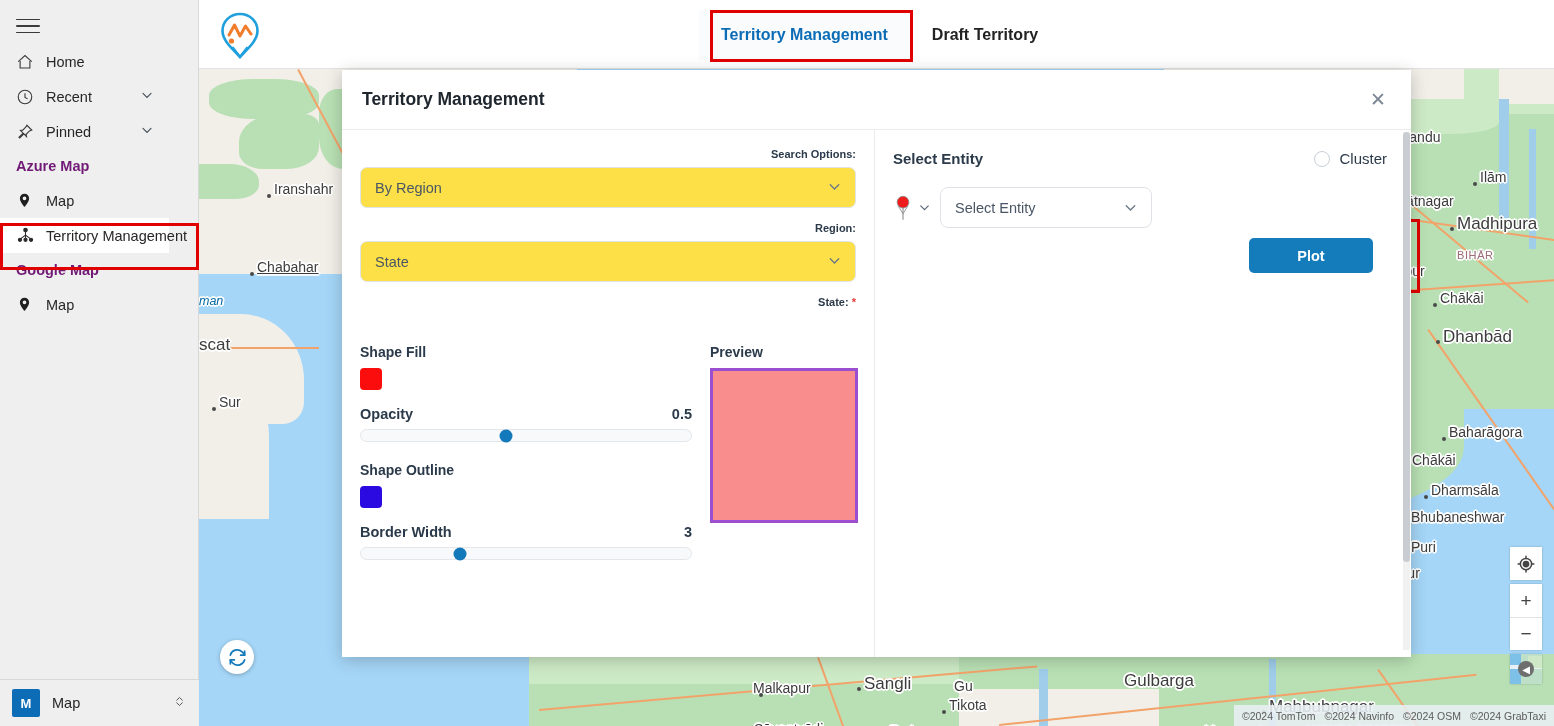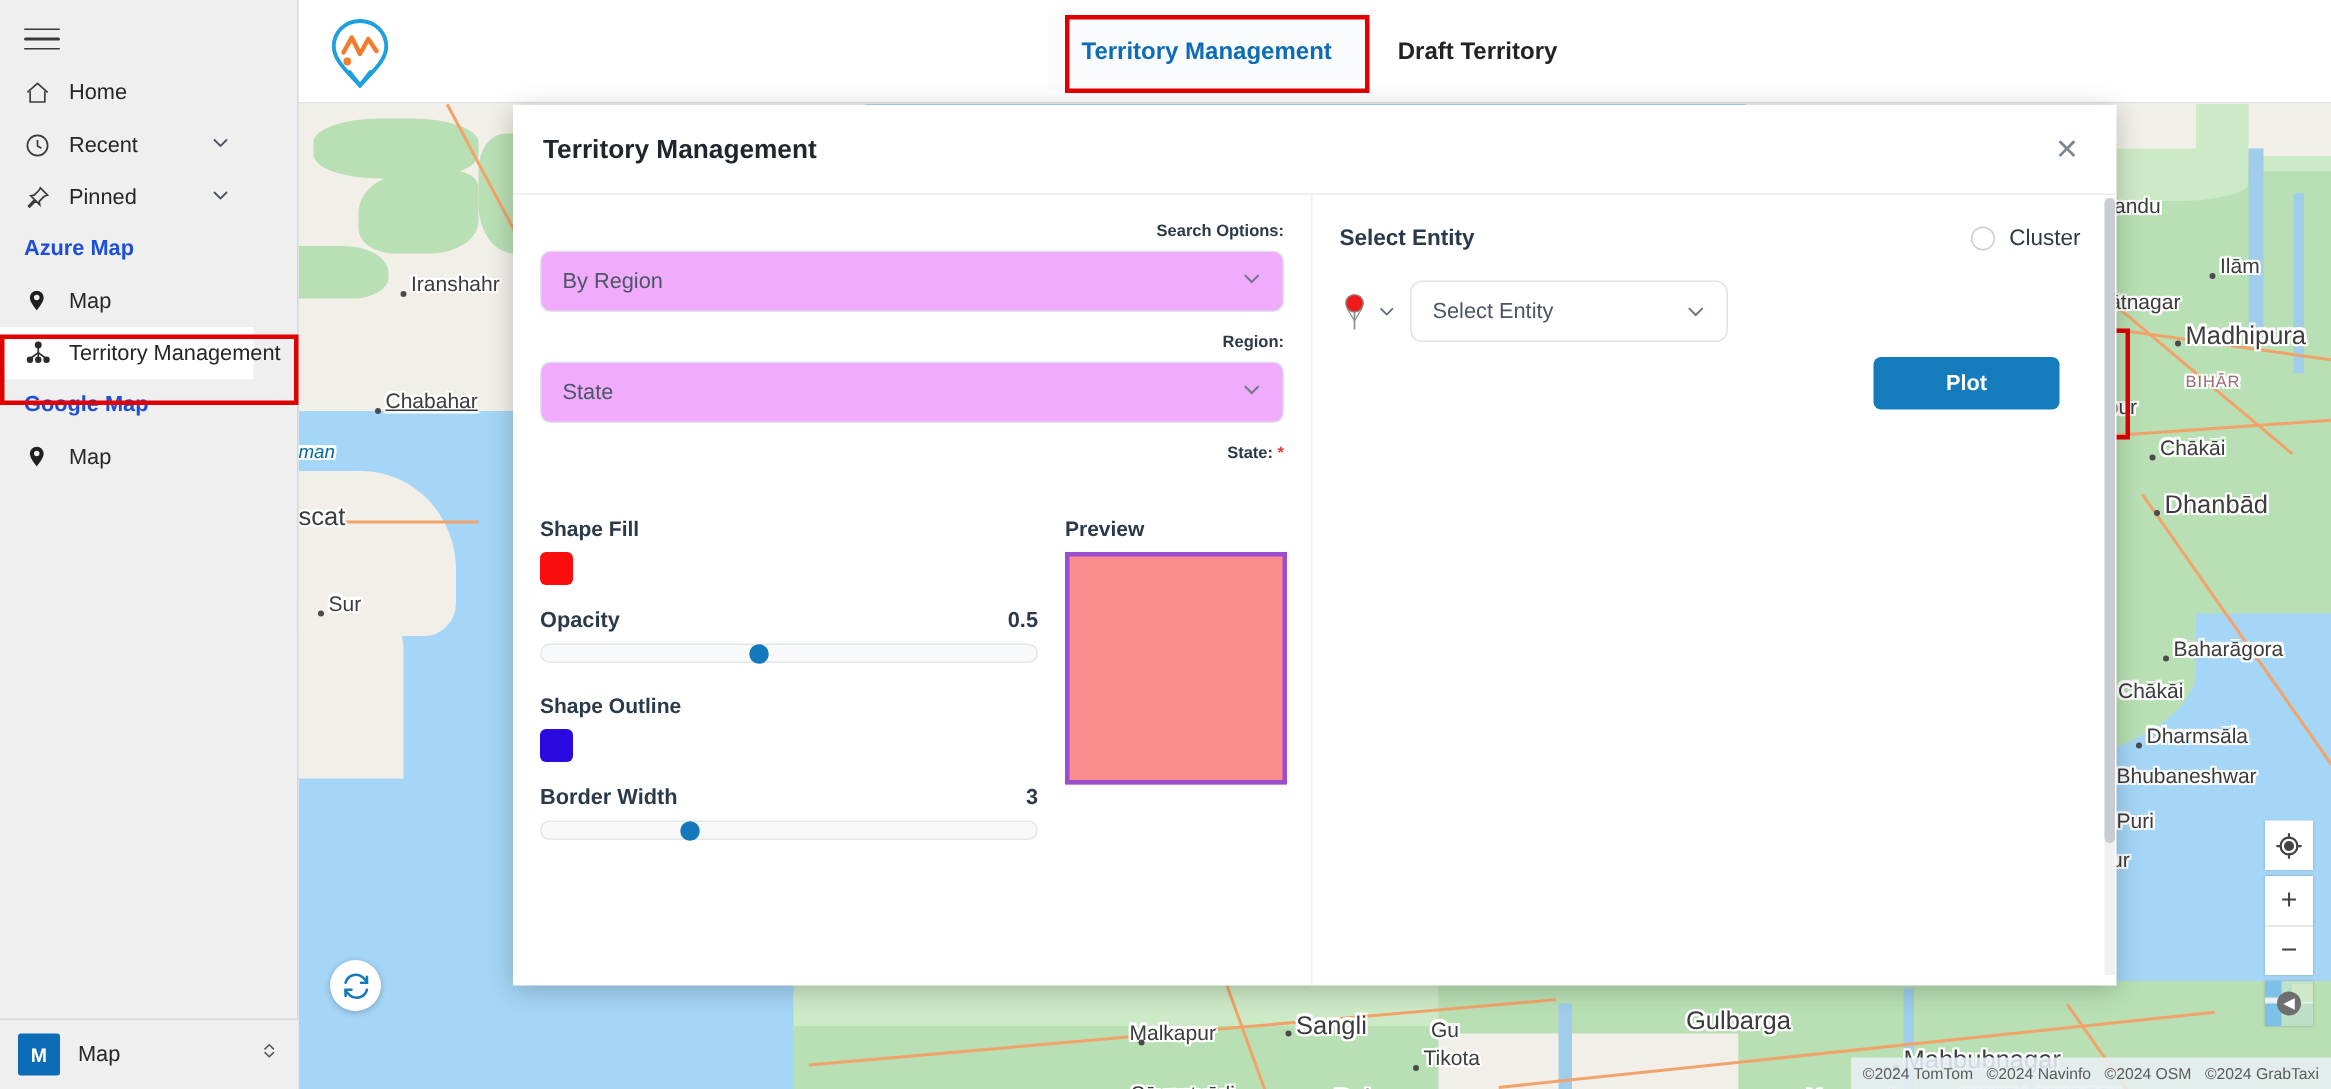--- a/index.html
+++ b/index.html
@@ -31,21 +31,21 @@
     display: flex; align-items: center;
     height: 35px; padding: 0 14px 0 16px;
     cursor: pointer; position: relative;
     color: #262626; font-size: 14.5px;
   }
   .nav-item .ic { width: 24px; display: flex; align-items: center; justify-content: flex-start; flex: 0 0 24px; }
   .nav-item .lbl { margin-left: 6px; white-space: nowrap; }
   .nav-item .chev { margin-left: auto; }
   .nav-group-title {
     padding: 0 16px; height: 34px; display: flex; align-items: center;
-    font-size: 14.5px; font-weight: bold; color: #1d4ed8;
+    font-size: 14.5px; font-weight: bold; color: #701a75;
   }
   .nav-item.selected { background: #ffffff; }
 
   .sidebar-bottom {
     position: absolute; left: 0; bottom: 0; width: 199px; height: 47px;
     border-top: 1px solid #d8d8d8;
     display: flex; align-items: center; padding: 0 12px;
     background: #efefef; cursor: pointer;
   }
   .sq-badge {
@@ -133,21 +133,21 @@
     color: #7b8794; font-size: 19px; cursor: pointer;
   }
   .dlg-body { flex: 1; display: flex; position: relative; overflow: hidden; }
   .dlg-left { width: 532px; padding: 18px 18px 0 18px; position: relative; }
   .dlg-divider { width: 1px; background: #ebebeb; }
   .dlg-right { flex: 1; padding: 20px 24px 0 18px; position: relative; }
 
   .fld-label { font-size: 11px; font-weight: bold; color: #2b3a4a; margin-bottom: 7px; text-align: right; }
   .req { color: #e53935; }
   .select-box {
-    height: 41px; border: 1px solid #dfe3e8; border-radius: 7px; background: #f0abfc;
+    height: 41px; border: 1px solid #dfe3e8; border-radius: 7px; background: #fde047;
     display: flex; align-items: center; padding: 0 12px 0 14px;
     font-size: 14.5px; color: #4a5665; cursor: pointer; margin-bottom: 14px;
   }
   .select-box .val { flex: 1; }
   .select-box .chev { color: #6b7885; }
   .text-input {
     height: 41px; border: 1px solid #dfe3e8; border-radius: 7px; background: #fff;
     display: flex; align-items: center; padding: 0 12px;
     font-size: 14.5px; color: #222; position: relative;
   }

